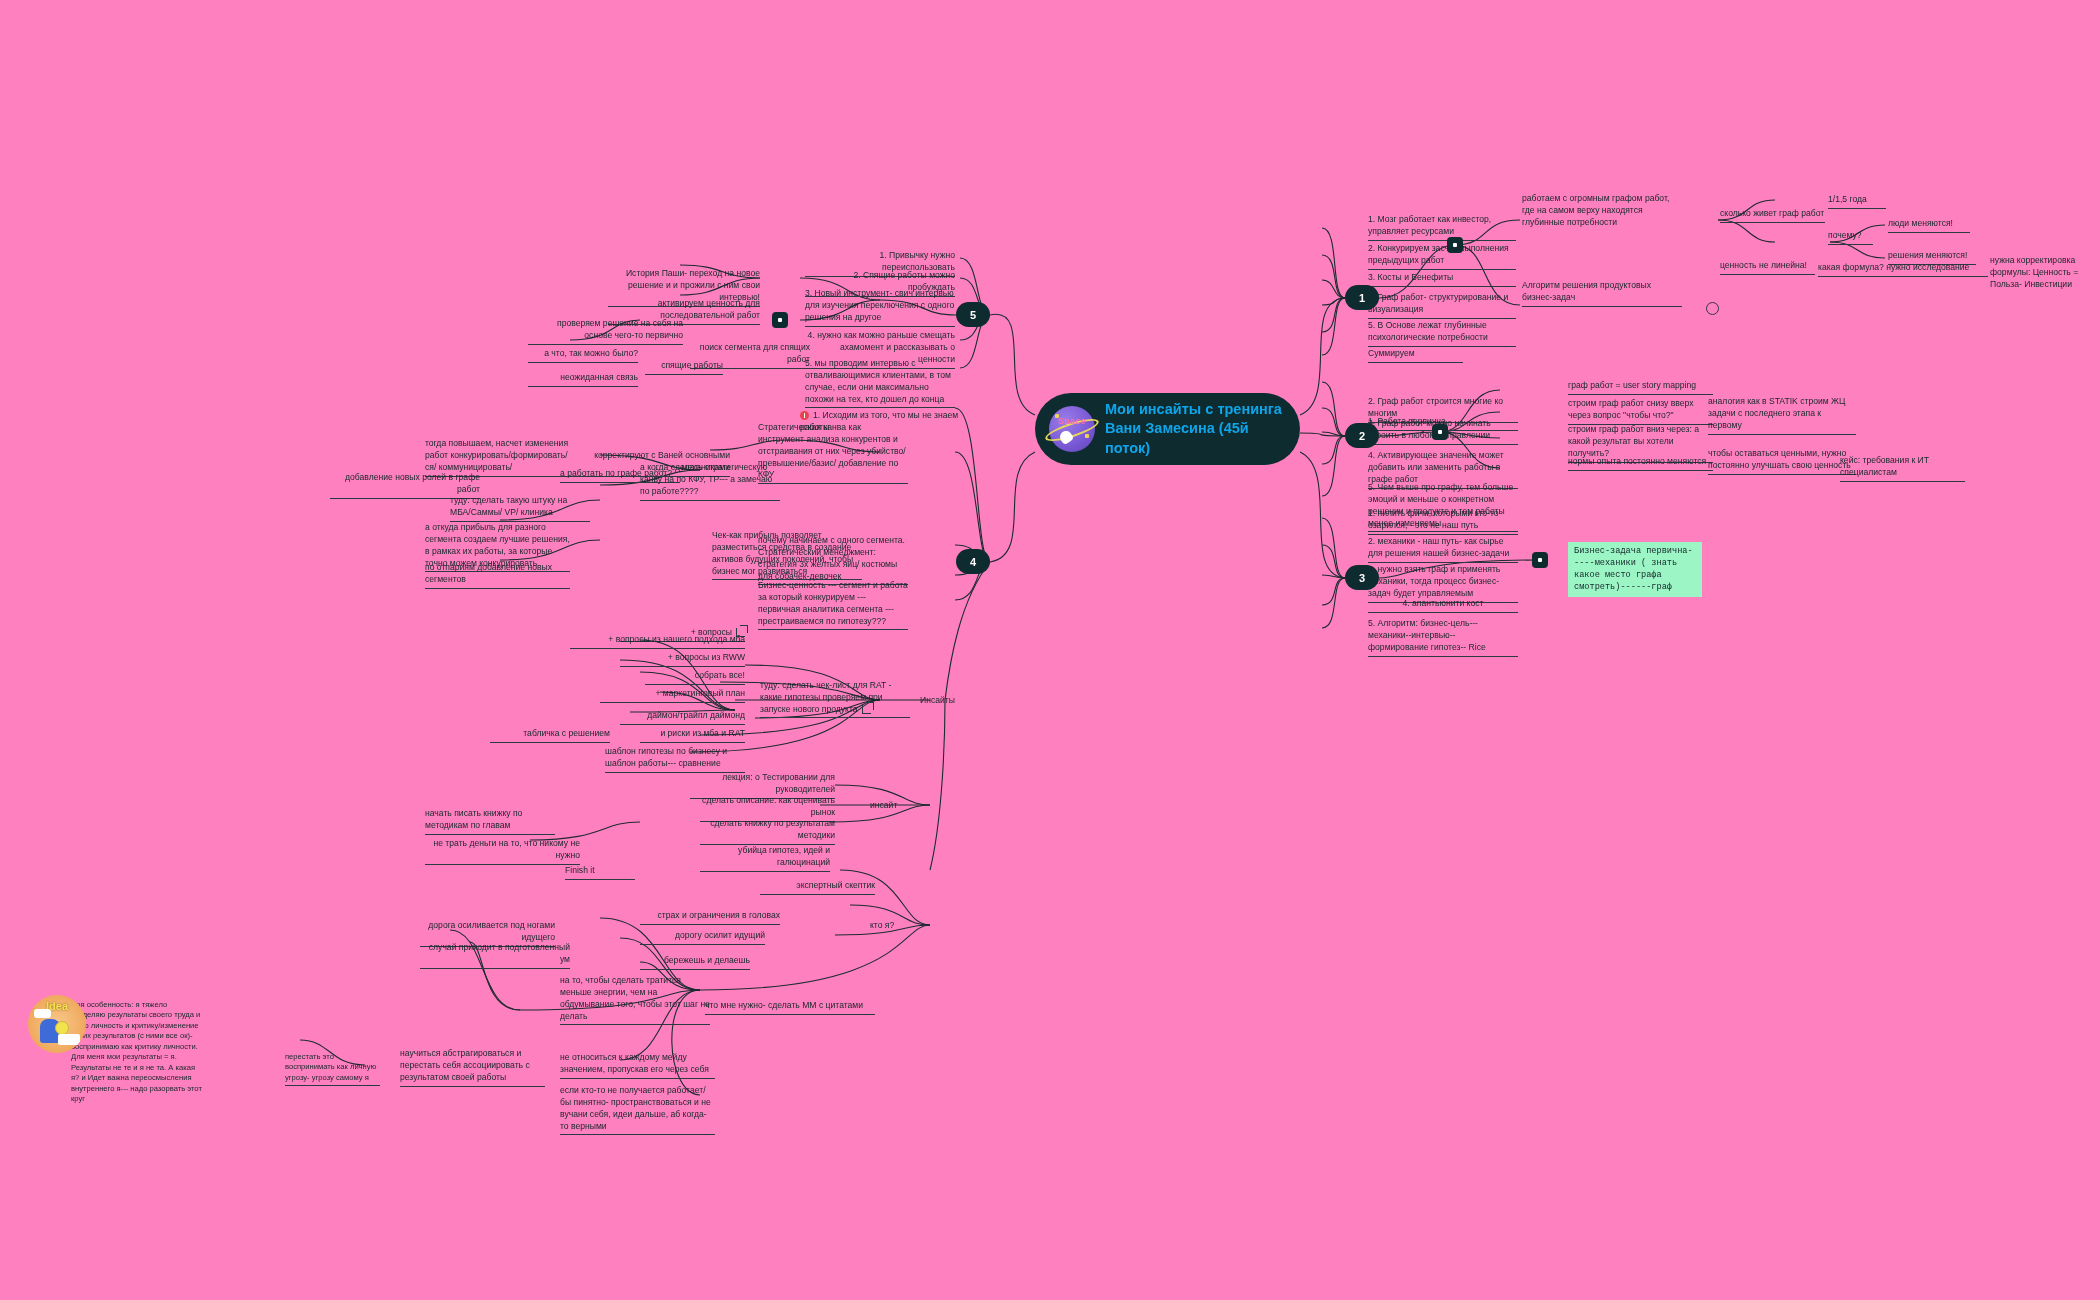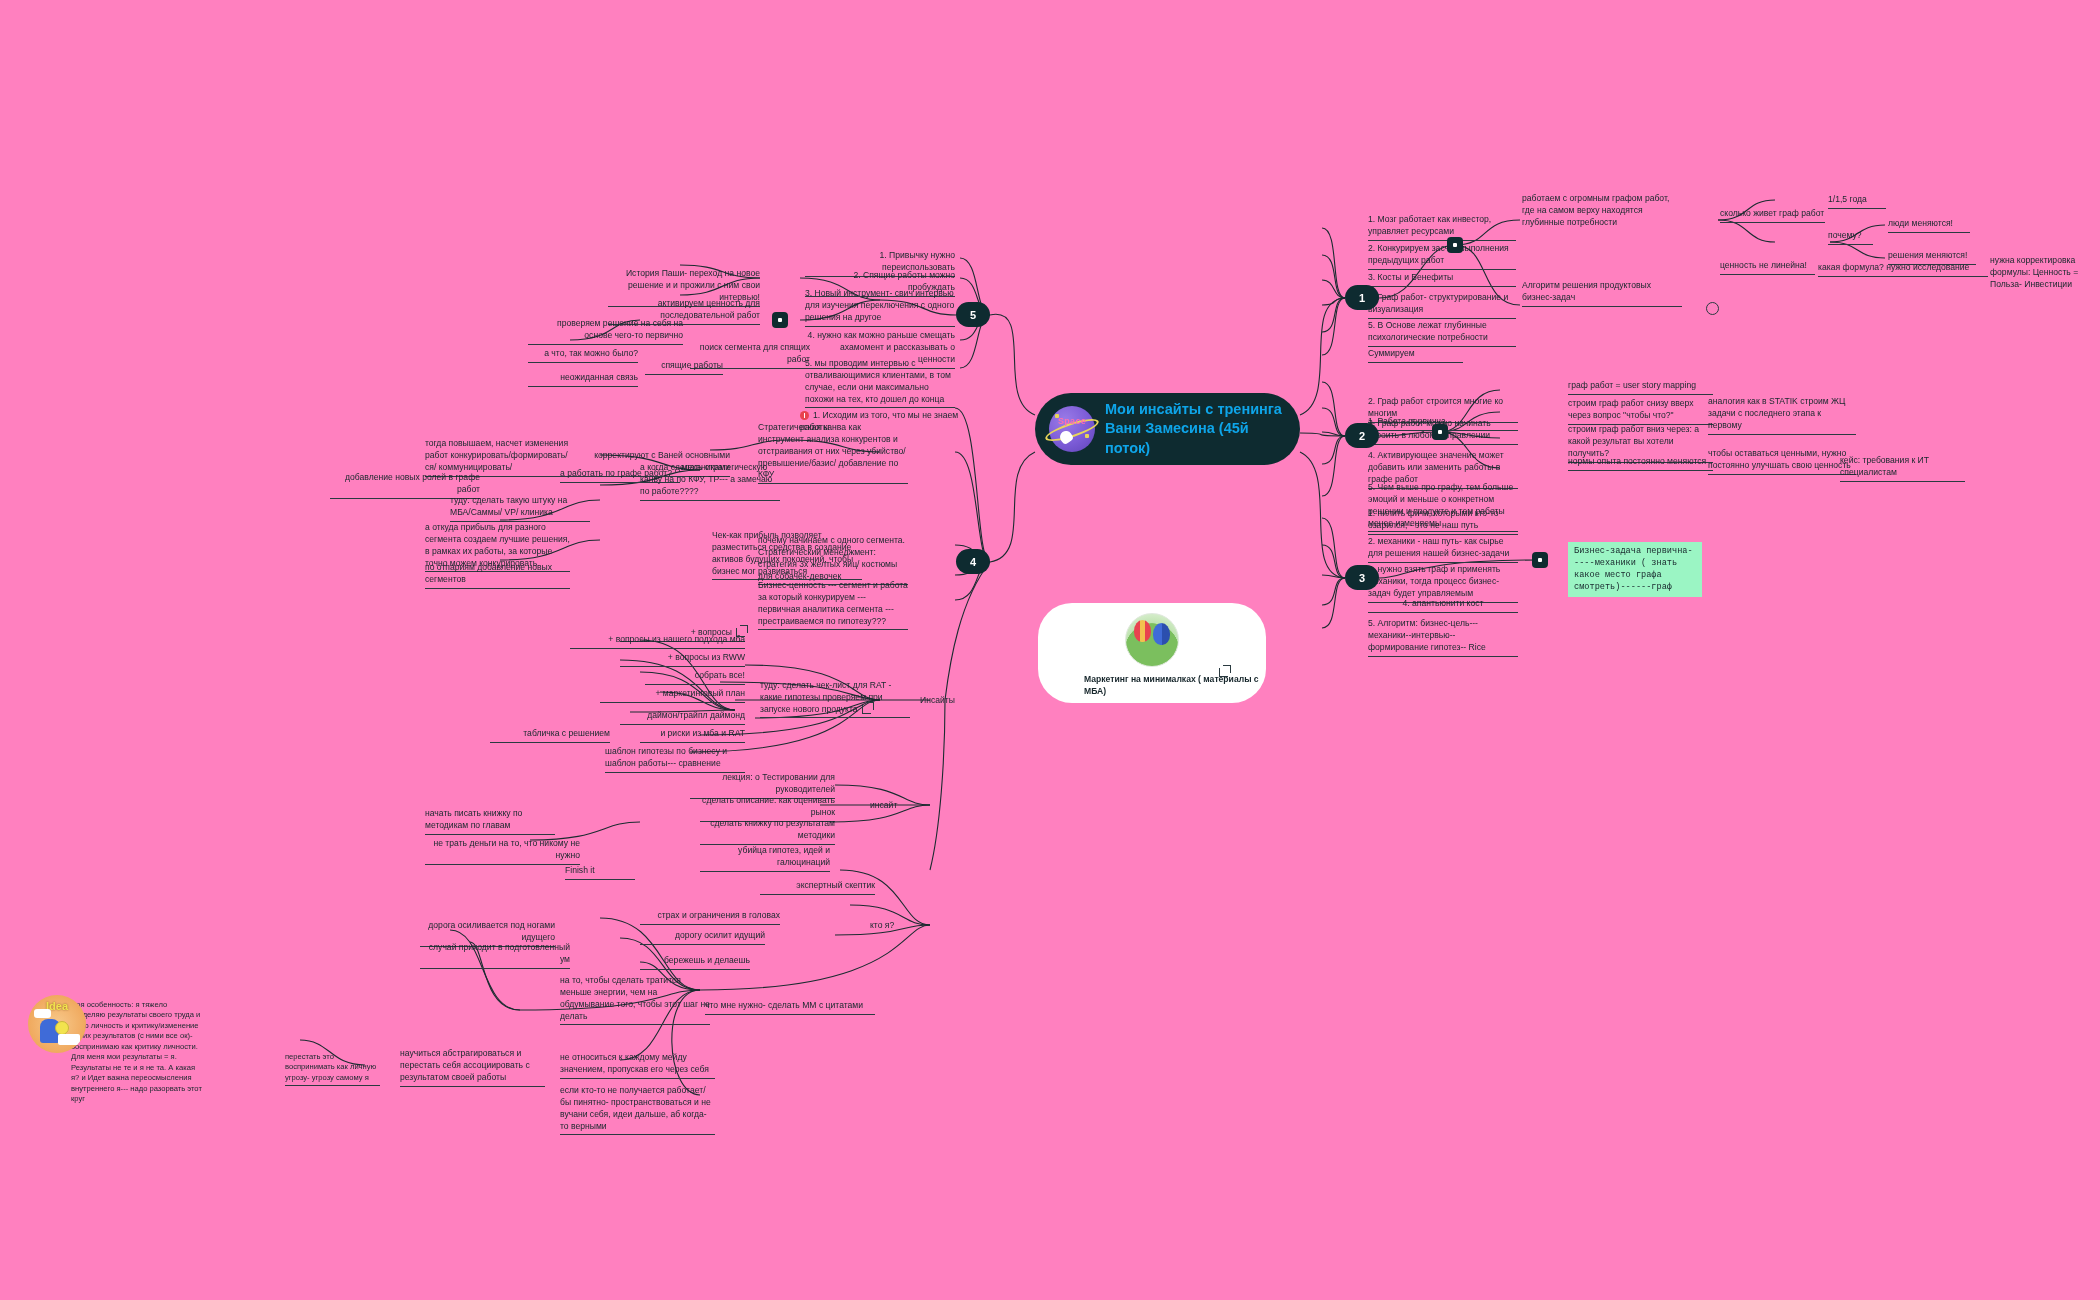--- a/index.html
+++ b/index.html
@@ -379,28 +379,20 @@
   <div class="topic u r" style="left:420px;top:920px;width:135px;">дорога осиливается под ногами идущего</div>
   <div class="topic u r" style="left:640px;top:930px;width:125px;">дорогу осилит идущий</div>
   <div class="topic u r" style="left:420px;top:942px;width:150px;">случай приходит в подготовленный ум</div>
   <div class="topic u r" style="left:640px;top:955px;width:110px;">бережешь и делаешь</div>
   <div class="topic u" style="left:560px;top:975px;width:150px;">на то, чтобы сделать тратится меньше энергии, чем на обдумывание того, чтобы этот шаг не делать</div>
   <div class="topic u" style="left:705px;top:1000px;width:170px;">что мне нужно- сделать MM с цитатами</div>
   <div class="topic u" style="left:560px;top:1052px;width:155px;">не относиться к каждому мейду значением, пропускав его через себя</div>
   <div class="topic u" style="left:400px;top:1048px;width:145px;">научиться абстрагироваться и перестать себя ассоциировать с результатом своей работы</div>
   <div class="topic u" style="left:560px;top:1085px;width:155px;">если кто-то не получается работает/бы пинятно- пространствоваться и не вучани себя, идеи дальше, аб когда-то верными</div>
 
-  <div class="card">
-    <div class="globe">
-      <div class="bal red"></div>
-        <div class="bal blue"></div>
-    </div>
-    <div class="lbl">Маркетинг на минималках ( материалы с МБА)</div>
-    <span class="extlink" style="position:absolute;right:38px;bottom:26px;"></span>
-  </div>
 
   <div class="idea">
     <div class="ititle">Idea</div>
     <div class="bubble2"></div>
       <div class="person"></div>
     <div class="bulb"></div>
       <div class="bubble"></div>
   </div>
   <div class="topic tiny" style="left:71px;top:1000px;width:132px;">моя особенность:  я тяжело разделяю результаты своего труда и свою личность и критику/изменение  своих результатов (с ними все ок)- воспринимаю как критику личности. Для меня мои результаты = я. Результаты не те и я не та. А какая я? и Идет важна переосмысления внутреннего я--- надо разорвать этот круг</div>
   <div class="topic tiny u" style="left:285px;top:1052px;width:95px;">перестать это воспринимать как личную угрозу- угрозу самому  я</div>

